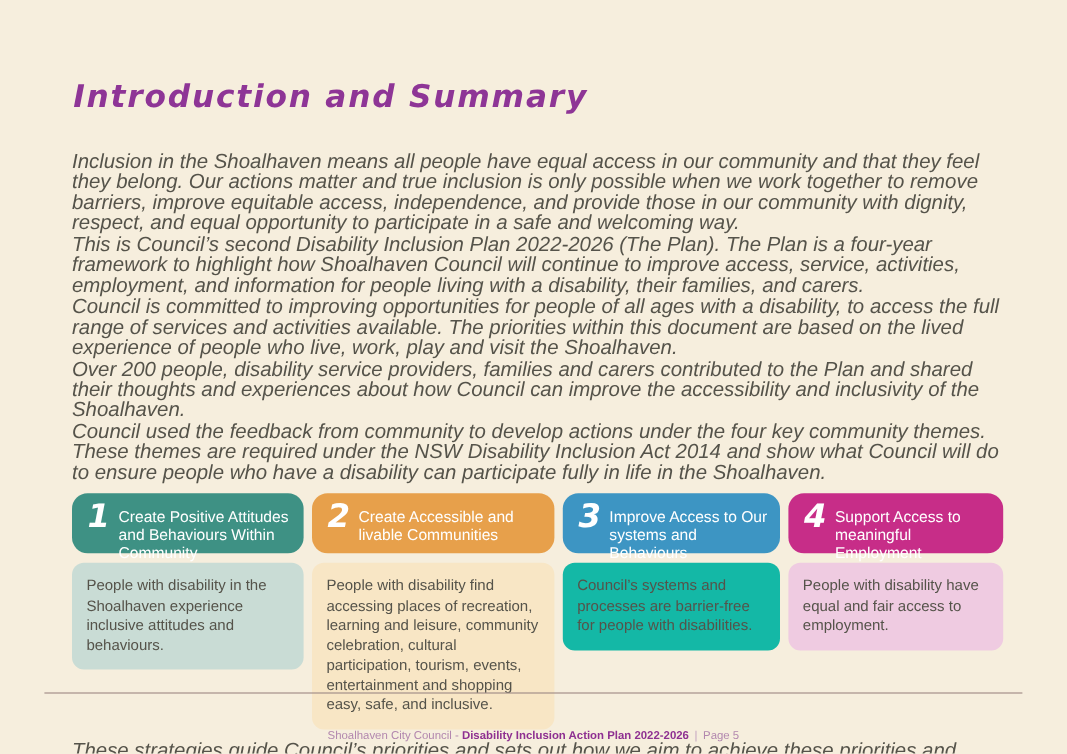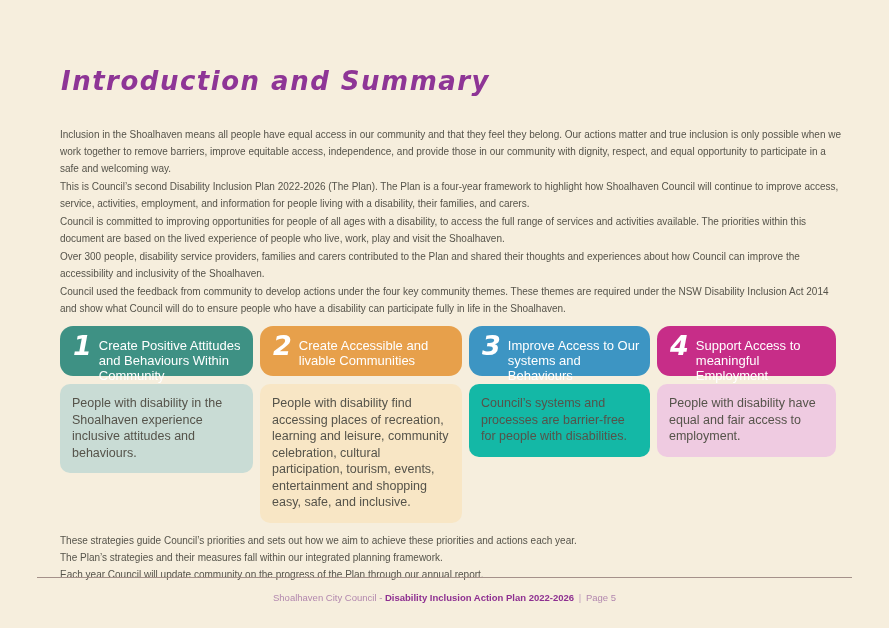--- a/index.html
+++ b/index.html
@@ -28,22 +28,23 @@
     letter-spacing: 1.5px;
     color: #8e3596;
   }
   .content {
     position: absolute;
     left: 60px; top: 126px;
     width: 786px;
   }
   .content p {
     margin: 0 0 1px 0;
-    font-size: 10px;
+    font-size: 17px;
     line-height: 17px;
+    font-style: italic;
   }
   .themes-heading {
     font-weight: 700;
     margin: 2px 0 0 0 !important;
     color: #4d4b43;
   }
   .themes-grid {
     margin-top: 9px;
     display: grid;
     grid-template-columns: 193px 202px 181px 179px;
@@ -87,21 +88,21 @@
   }
   .closing p { margin: 0; }
   .footer-rule {
     position: absolute;
     left: 37px; top: 577px;
     width: 815px; height: 0;
     border-top: 1.5px solid #a5918a;
   }
   .footer {
     position: absolute;
-    left: 0; top: 592px;
+    left: 0; top: 608px;
     width: 889px;
     text-align: center;
     font-size: 9.5px;
     color: #b287ae;
   }
   .footer .f-bold {
     font-weight: 700;
     color: #8e3091;
   }
   .footer .f-sep { color: #c3a3bf; padding: 0 2px; }
@@ -112,21 +113,21 @@
 <div class="page">
 
   <h1 class="title">Introduction and Summary</h1>
 
   <div class="content">
 
     <div>
       <p>Inclusion in the Shoalhaven means all people have equal access in our community and that they feel they belong. Our actions matter and true inclusion is only possible when we work together to remove barriers, improve equitable access, independence, and provide those in our community with dignity, respect, and equal opportunity to participate in a safe and welcoming way.</p>
       <p>This is Council’s second Disability Inclusion Plan 2022-2026 (The Plan). The Plan is a four-year framework to highlight how Shoalhaven Council will continue to improve access, service, activities, employment, and information for people living with a disability, their families, and carers.</p>
       <p>Council is committed to improving opportunities for people of all ages with a disability, to access the full range of services and activities available. The priorities within this document are based on the lived experience of people who live, work, play and visit the Shoalhaven.</p>
-      <p>Over 300 people, disability service providers, families and carers contributed to the Plan and shared their thoughts and experiences about how Council can improve the accessibility and inclusivity of the Shoalhaven.</p>
+      <p>Over 200 people, disability service providers, families and carers contributed to the Plan and shared their thoughts and experiences about how Council can improve the accessibility and inclusivity of the Shoalhaven.</p>
       <p>Council used the feedback from community to develop actions under the four key community themes. These themes are required under the NSW Disability Inclusion Act 2014 and show what Council will do to ensure people who have a disability can participate fully in life in the Shoalhaven.</p>
     </div>
 
 
     <div class="themes-grid">
 
       <div class="theme-col">
         <div class="theme-card" style="background-color: rgb(62, 145, 132);">
           <span class="theme-num">1</span>
           <span class="theme-title">Create Positive Attitudes and Behaviours Within Community</span>

